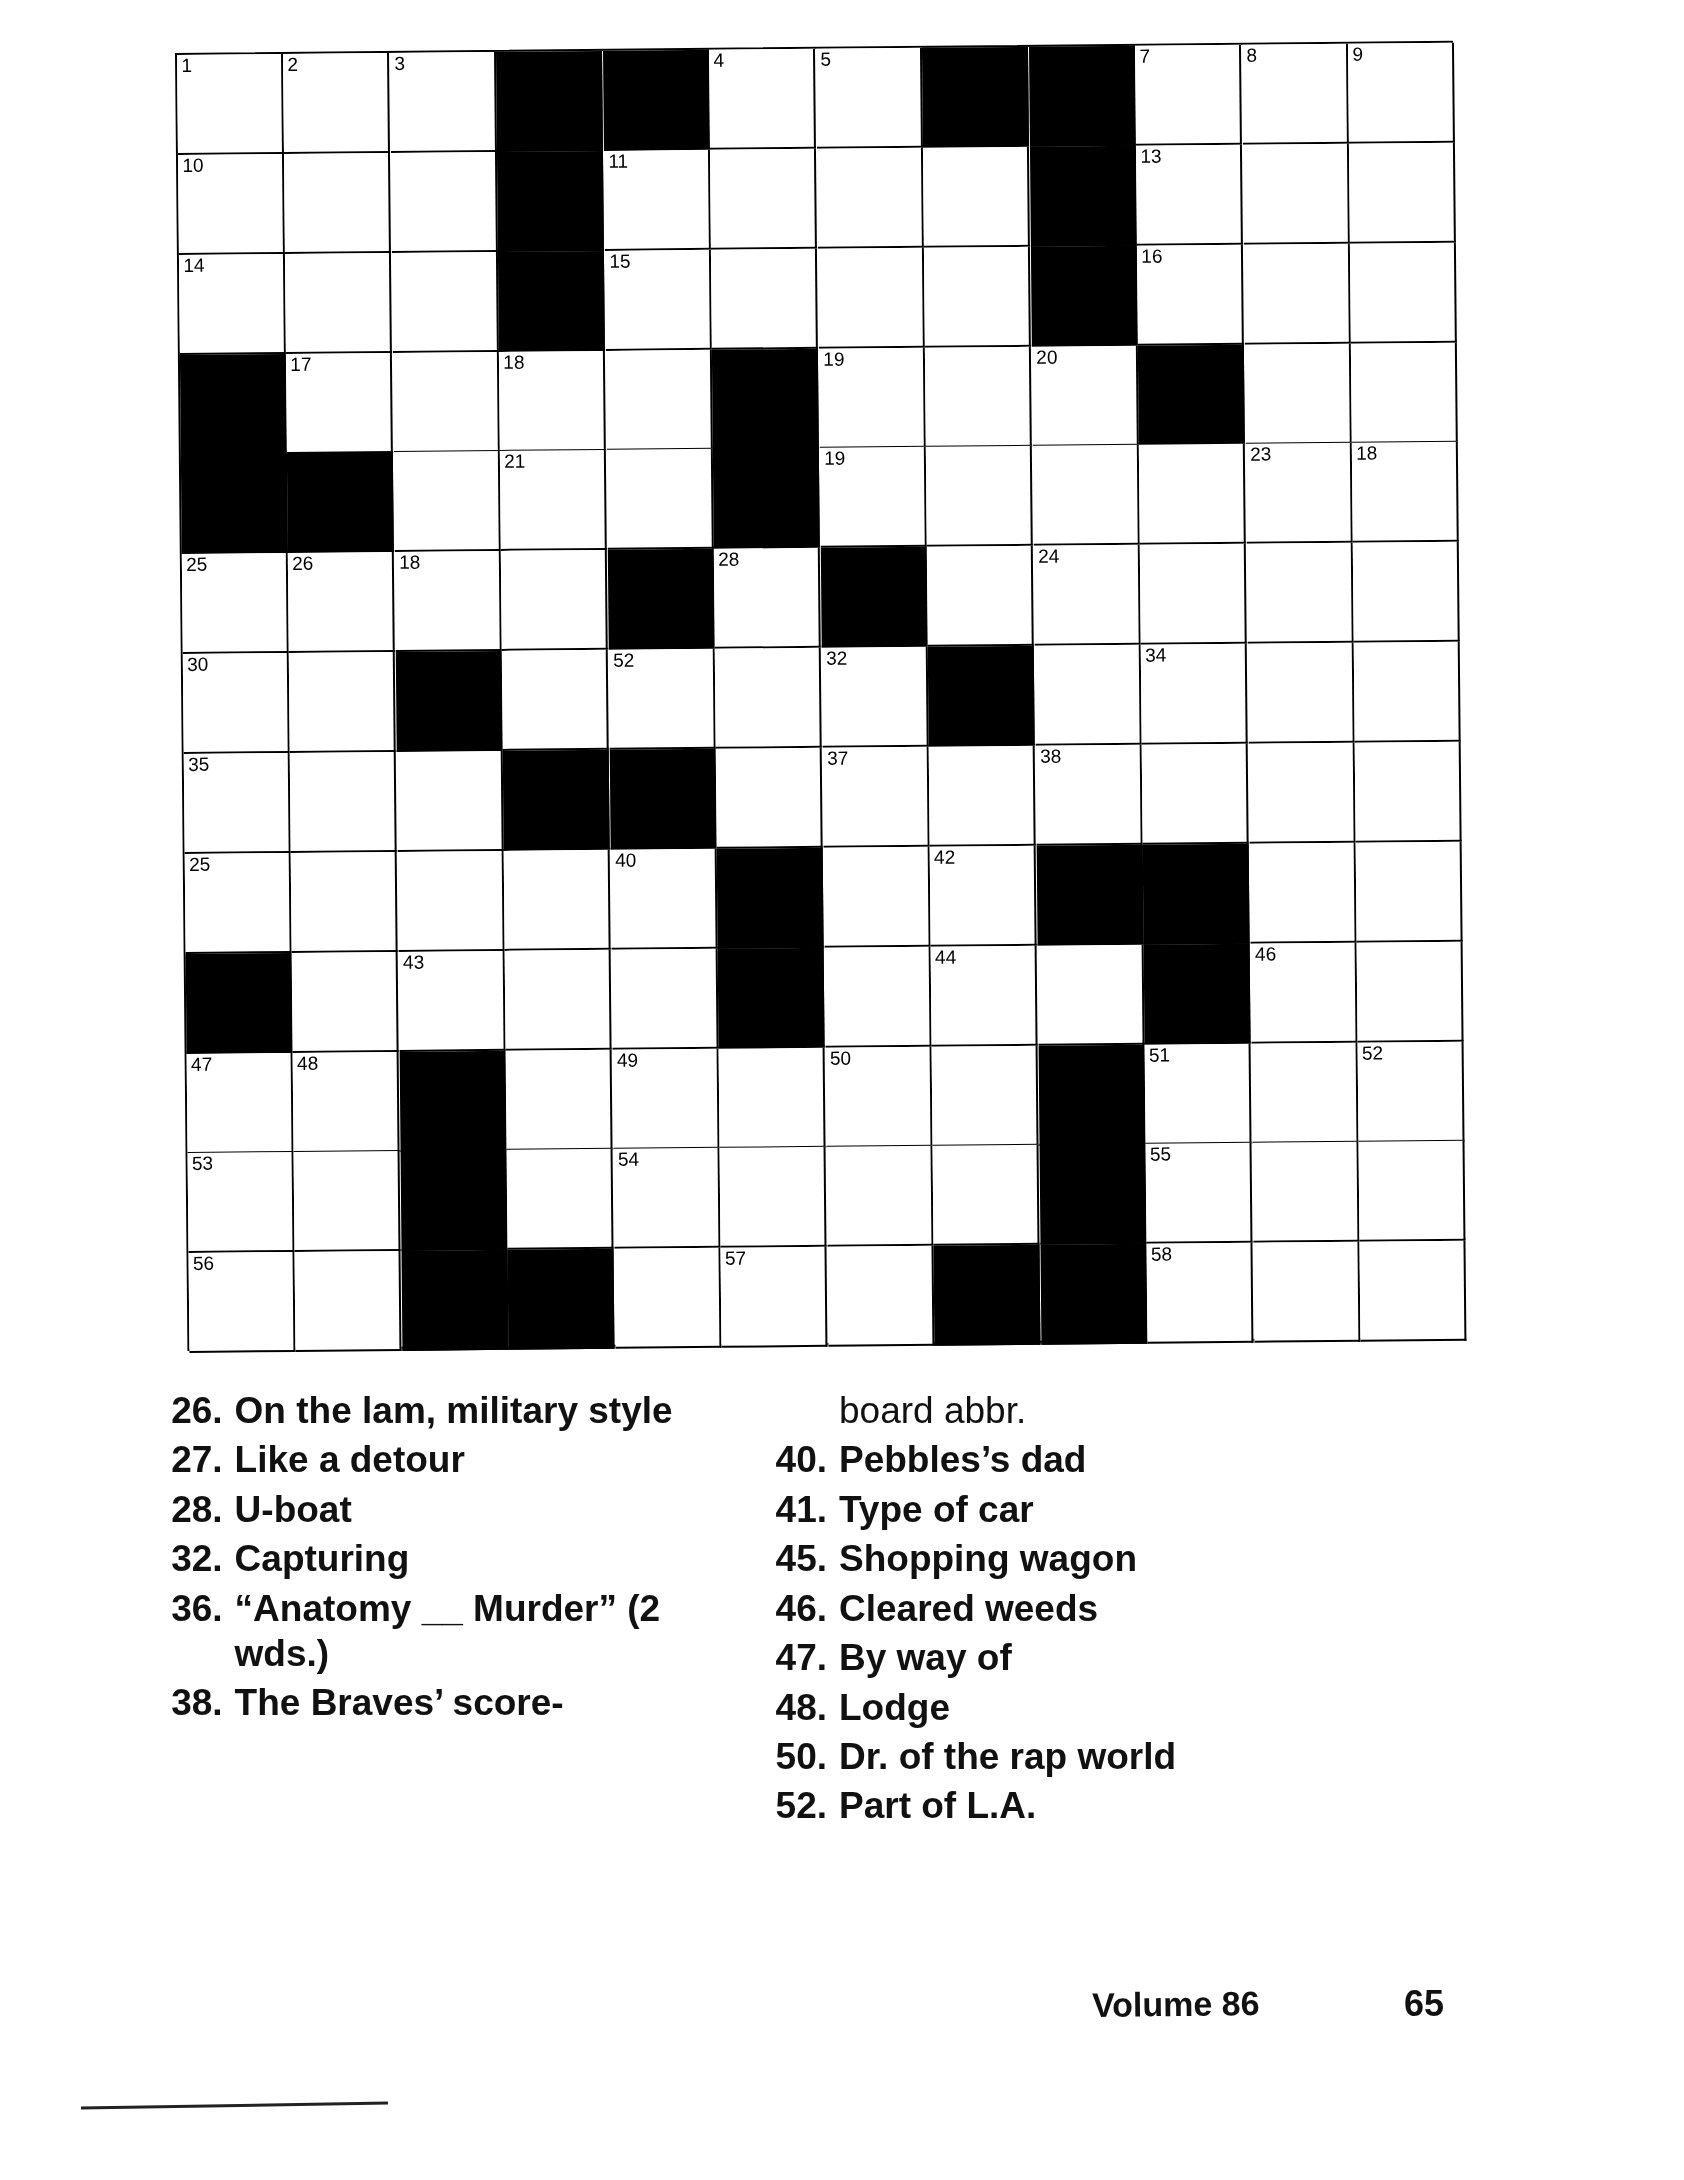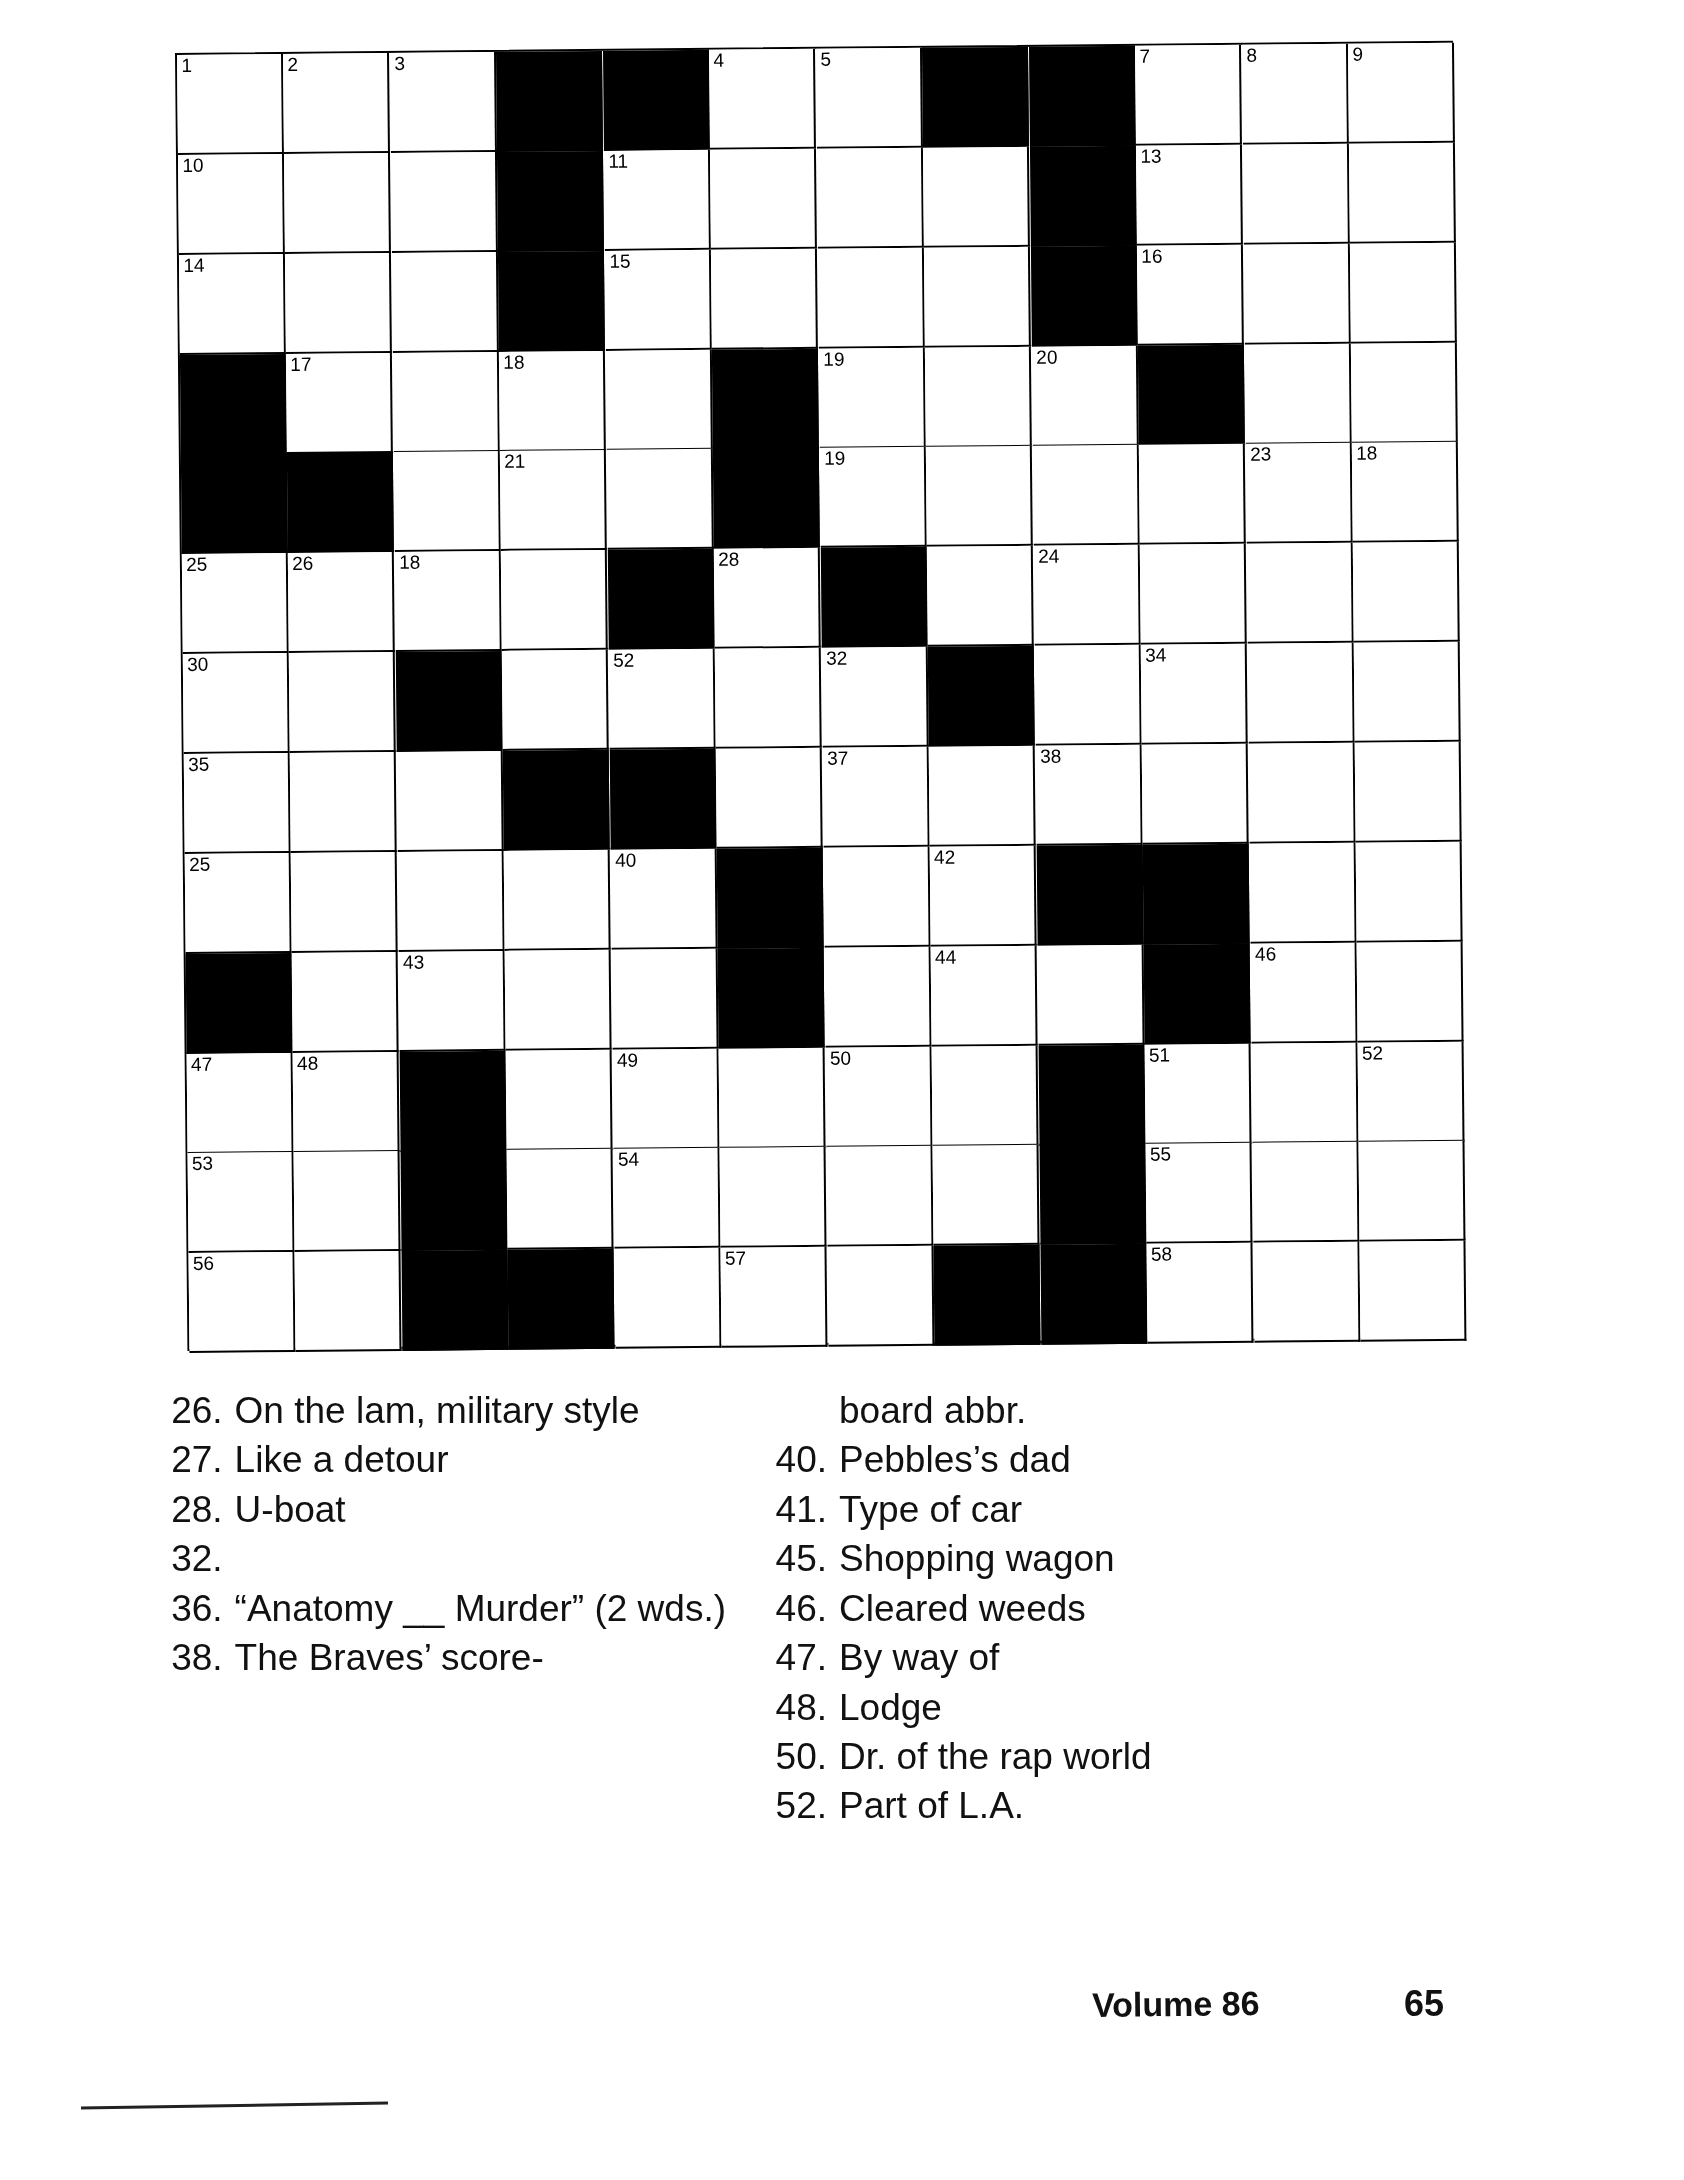--- a/index.html
+++ b/index.html
@@ -67,20 +67,21 @@
     font-size: 37px;
     line-height: 1.22;
     color: #111;
   }
   #clue-col-left { left: 25.6px; width: 596px; }
   #clue-col-right { left: 630px; width: 647px; }
 
   .clue {
     display: flex;
     margin-bottom: 4.3px;
+    font-weight: bold;
   }
   .clue .cnum {
     flex: 0 0 auto;
     width: 81px;
     text-align: right;
     padding-right: 12px;
     box-sizing: border-box;
   }
   .clue .ctext {
     flex: 1 1 auto;
@@ -395,20 +396,21 @@
     <div class="clue">
       <span class="cnum">27.</span>
       <span class="ctext">Like a detour</span>
     </div>
     <div class="clue">
       <span class="cnum">28.</span>
       <span class="ctext">U-boat</span>
     </div>
     <div class="clue">
       <span class="cnum">32.</span>
+      <span class="ctext">Capturing</span>
     </div>
     <div class="clue">
       <span class="cnum">36.</span>
       <span class="ctext">“Anatomy __ Murder” (2 wds.)</span>
     </div>
     <div class="clue">
       <span class="cnum">38.</span>
       <span class="ctext">The Braves’ score-</span>
     </div>
   </div>

